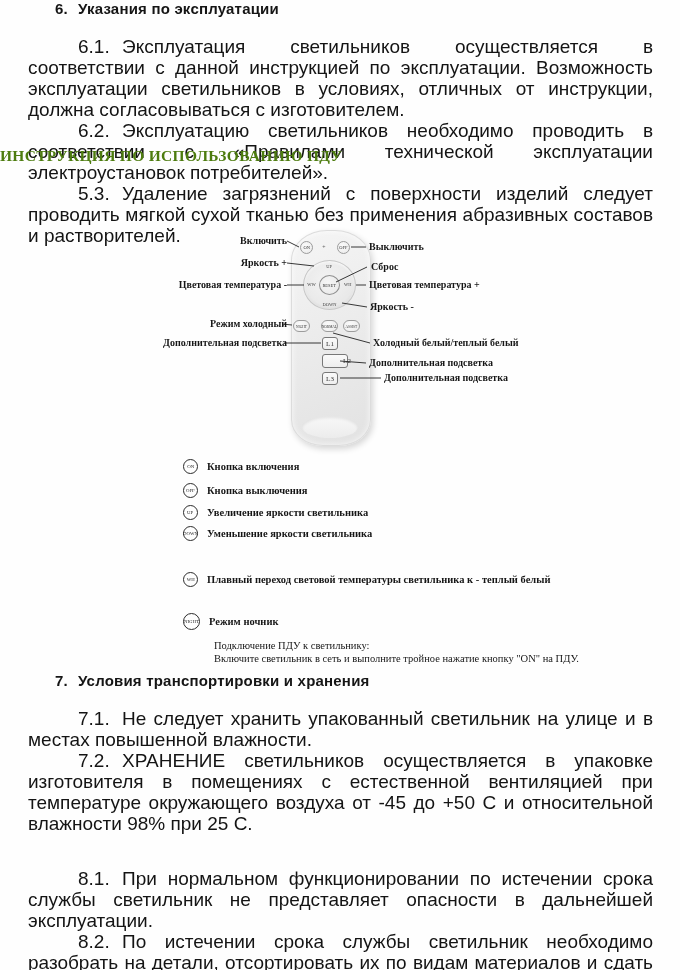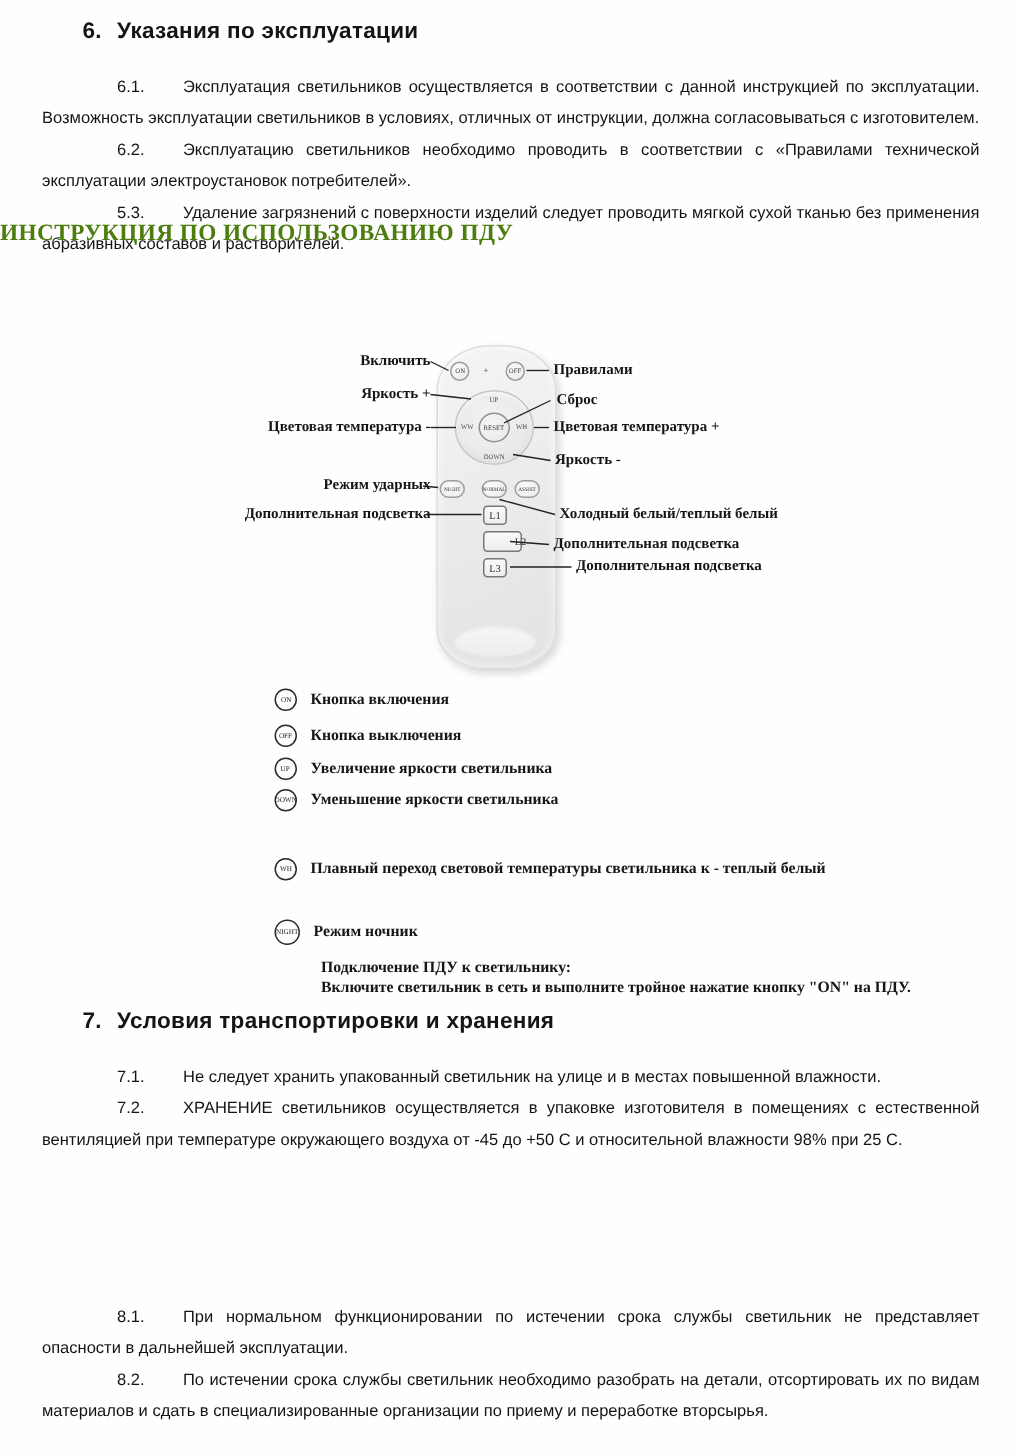--- a/index.html
+++ b/index.html
@@ -10,21 +10,21 @@
     font-family:"Liberation Sans", sans-serif; color:#111;
   }
   
   .sec { position:absolute; left:28px; width:625px; }
   .sec-head {
     margin:0; padding-left:27px; font-size:15px; font-weight:bold;
     color:#151515; letter-spacing:0.2px;
   }
   .h-num { display:inline-block; width:23px; }
   .para {
-    margin:0; text-align:justify; font-size:11px; line-height:21px;
+    margin:0; text-align:justify; font-size:19px; line-height:21px;
     text-indent:50px; color:#141414;
   }
   .para.first { margin-top:19px; }
   .pnum { display:inline-block; width:44px; text-indent:0; }
   
   .pdu-title {
     position:absolute; top:147px; left:0; width:100%; text-align:left;
     font-family:"Liberation Serif", serif; font-weight:bold; font-size:15.5px;
     color:#4d7c0f; letter-spacing:0.3px;
   }
@@ -105,30 +105,30 @@
     display:flex; align-items:center; justify-content:center;
     color:#222; text-align:center;
   }
   .leg-circ.big { width:17px; height:17px; }
   .leg-key { font-size:8px; transform:scale(0.6); white-space:nowrap; }
   .leg-key-multi { font-size:8px; line-height:1.02; transform:scale(0.46);
                    width:22px; white-space:normal; text-align:center; }
   .leg-text { font-size:10.5px; font-weight:bold; color:#161616; white-space:nowrap; }
   .connect-note {
     position:absolute; left:214px; top:639px;
-    font-family:"Liberation Serif", serif; font-weight:bold;
+    font-family:"Liberation Serif", serif; font-weight:normal;
     font-size:10.5px; line-height:13px; color:#161616;
   }
 </style>
 </head>
 <body>
 
 <div class="page">
 
-  <section class="sec" style="top:12px">
+  <section class="sec" style="top:0">
     <h2 class="sec-head"><span class="h-num">6.</span><span>Указания по эксплуатации</span></h2>
     <p class="para first"><span class="pnum">6.1.</span><span>Эксплуатация светильников осуществляется в соответствии с данной инструкцией по эксплуатации. Возможность эксплуатации светильников в условиях, отличных от инструкции, должна согласовываться с изготовителем.</span></p>
     <p class="para"><span class="pnum">6.2.</span><span>Эксплуатацию светильников необходимо проводить в соответствии с «Правилами технической эксплуатации электроустановок потребителей».</span></p>
     <p class="para"><span class="pnum">5.3.</span><span>Удаление загрязнений с поверхности изделий следует проводить мягкой сухой тканью без применения абразивных составов и растворителей.</span></p>
   </section>
 
   <div class="pdu-title">ИНСТРУКЦИЯ ПО ИСПОЛЬЗОВАНИЮ ПДУ</div>
 
   <div class="abs remote">
   </div>
@@ -182,24 +182,24 @@
       <line x1="342" y1="303" x2="367" y2="307"></line>
       <line x1="333" y1="333" x2="370" y2="343"></line>
       <line x1="340" y1="361" x2="366" y2="363"></line>
       <line x1="340" y1="378" x2="381" y2="378"></line>
     </g>
   </svg>
 
   <div class="dlab right-align" style="top:235px">Включить</div>
   <div class="dlab right-align" style="top:257px">Яркость +</div>
   <div class="dlab right-align" style="top:279px">Цветовая температура -</div>
-  <div class="dlab right-align" style="top:318px">Режим ударных</div>
+  <div class="dlab right-align" style="top:318px">Режим холодный</div>
   <div class="dlab right-align" style="top:337px">Дополнительная подсветка</div>
 
-  <div class="dlab" style="left:369px; top:241px">Правилами</div>
+  <div class="dlab" style="left:369px; top:241px">Выключить</div>
   <div class="dlab" style="left:371px; top:261px">Сброс</div>
   <div class="dlab" style="left:369px; top:279px">Цветовая температура +</div>
   <div class="dlab" style="left:370px; top:301px">Яркость -</div>
   <div class="dlab" style="left:373px; top:337px">Холодный белый/теплый белый</div>
   <div class="dlab" style="left:369px; top:357px">Дополнительная подсветка</div>
   <div class="dlab" style="left:384px; top:372px">Дополнительная подсветка</div>
 
   <div class="leg-row" style="top:459px">
     <span class="leg-circ">
         <span class="leg-key">ON</span>

